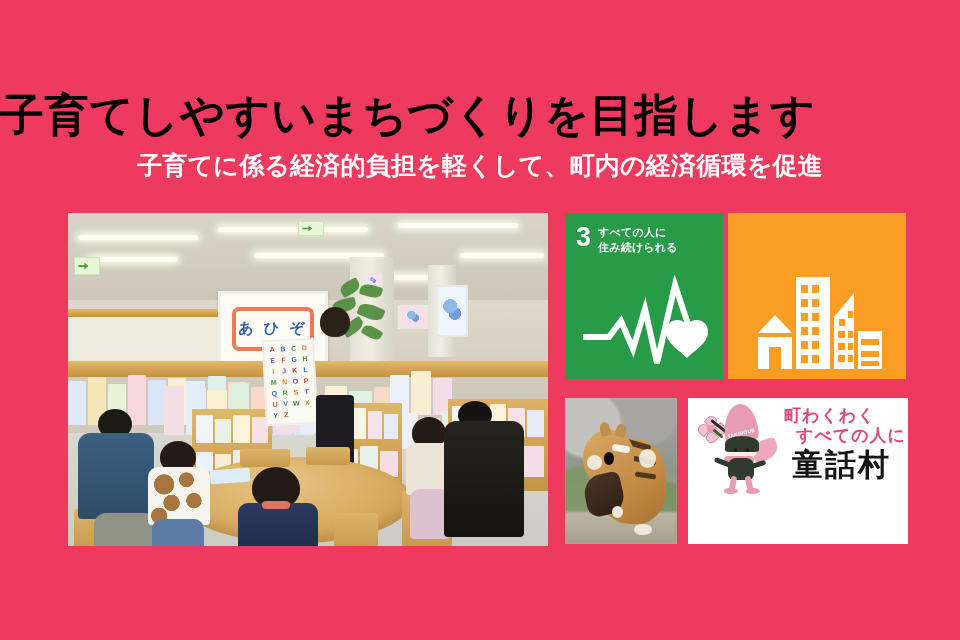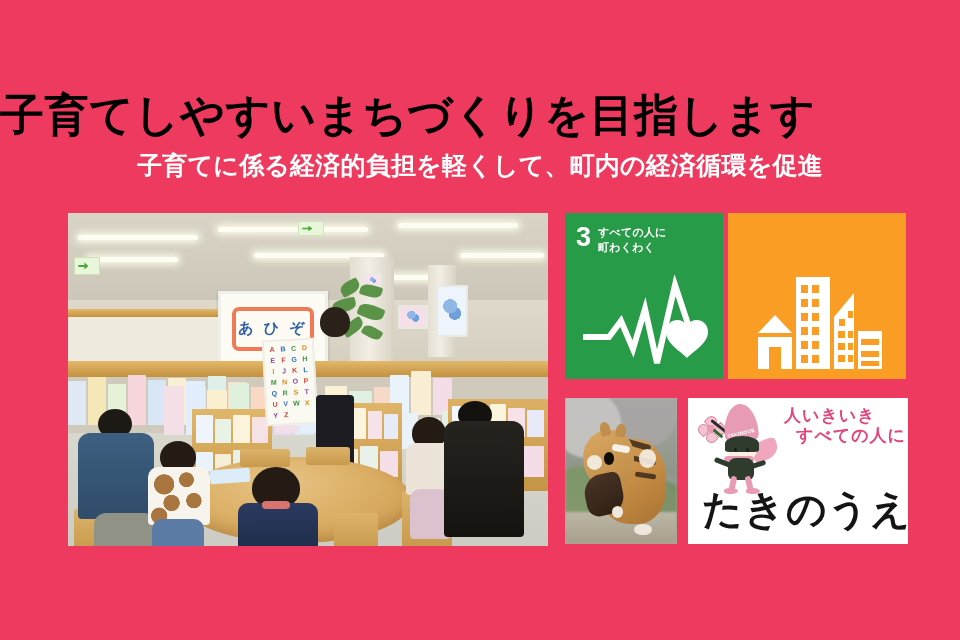--- a/index.html
+++ b/index.html
@@ -472,21 +472,21 @@
       <span class="b" style="left:0;  top:20px; width:80px; height:116px; background:linear-gradient(#26241f,#15130f);"></span>
     </div>
   </div>
 </div>
 
 <div class="sdg sdg-3">
   <div class="sdg-head">
     <span class="sdg-num">3</span>
     <span class="sdg-txt">
       <span>すべての人に</span><br>
-      <span>町わくわく</span>
+      <span>住み続けられる</span>
     </span>
   </div>
   <svg class="sdg-icon" style="left:18px; top:62px;" width="128" height="92" viewBox="0 0 128 92">
     <polyline points="2,62 26,62 38,46 50,74 62,34 74,88 92,10 108,58" fill="none" stroke="#ffffff" stroke-width="6" stroke-linecap="square" stroke-linejoin="miter"></polyline>
     <path d="M104 50 c-7,-9 -21,-5 -21,7 c0,11 13,18 21,26 c8,-8 21,-15 21,-26 c0,-12 -14,-16 -21,-7 z" fill="#ffffff"></path>
   </svg>
 </div>
 
 <div class="sdg sdg-11">
   <svg class="sdg-icon" style="left:28px; top:58px;" width="126" height="100" viewBox="0 0 126 100">
@@ -573,16 +573,16 @@
     <span class="f-eye" style="left:52px; top:46px;"></span>
     <div class="f-scarf"></div>
     <div class="f-torso"></div>
     <div class="f-arm" style="left:20px; top:58px; width:18px; height:5px; transform:rotate(22deg);"></div>
     <div class="f-arm" style="left:56px; top:60px; width:16px; height:5px; transform:rotate(-18deg);"></div>
     <div class="f-leg" style="left:36px; top:74px; width:6px; height:14px; transform:rotate(12deg);"></div>
     <div class="f-leg" style="left:52px; top:74px; width:6px; height:14px; transform:rotate(-14deg);"></div>
     <div class="f-shoe" style="left:30px; top:86px; width:14px; height:6px;"></div>
     <div class="f-shoe" style="left:52px; top:86px; width:14px; height:6px;"></div>
   </div>
-  <div class="logo-tag1">人いきいき</div>
+  <div class="logo-tag1">町わくわく</div>
   <div class="logo-tag2">すべての人に</div>
-  <div class="logo-taki">たきのうえ</div>
+  <div class="logo-dowa">童話村</div>
 </div>
 
 </body></html>

